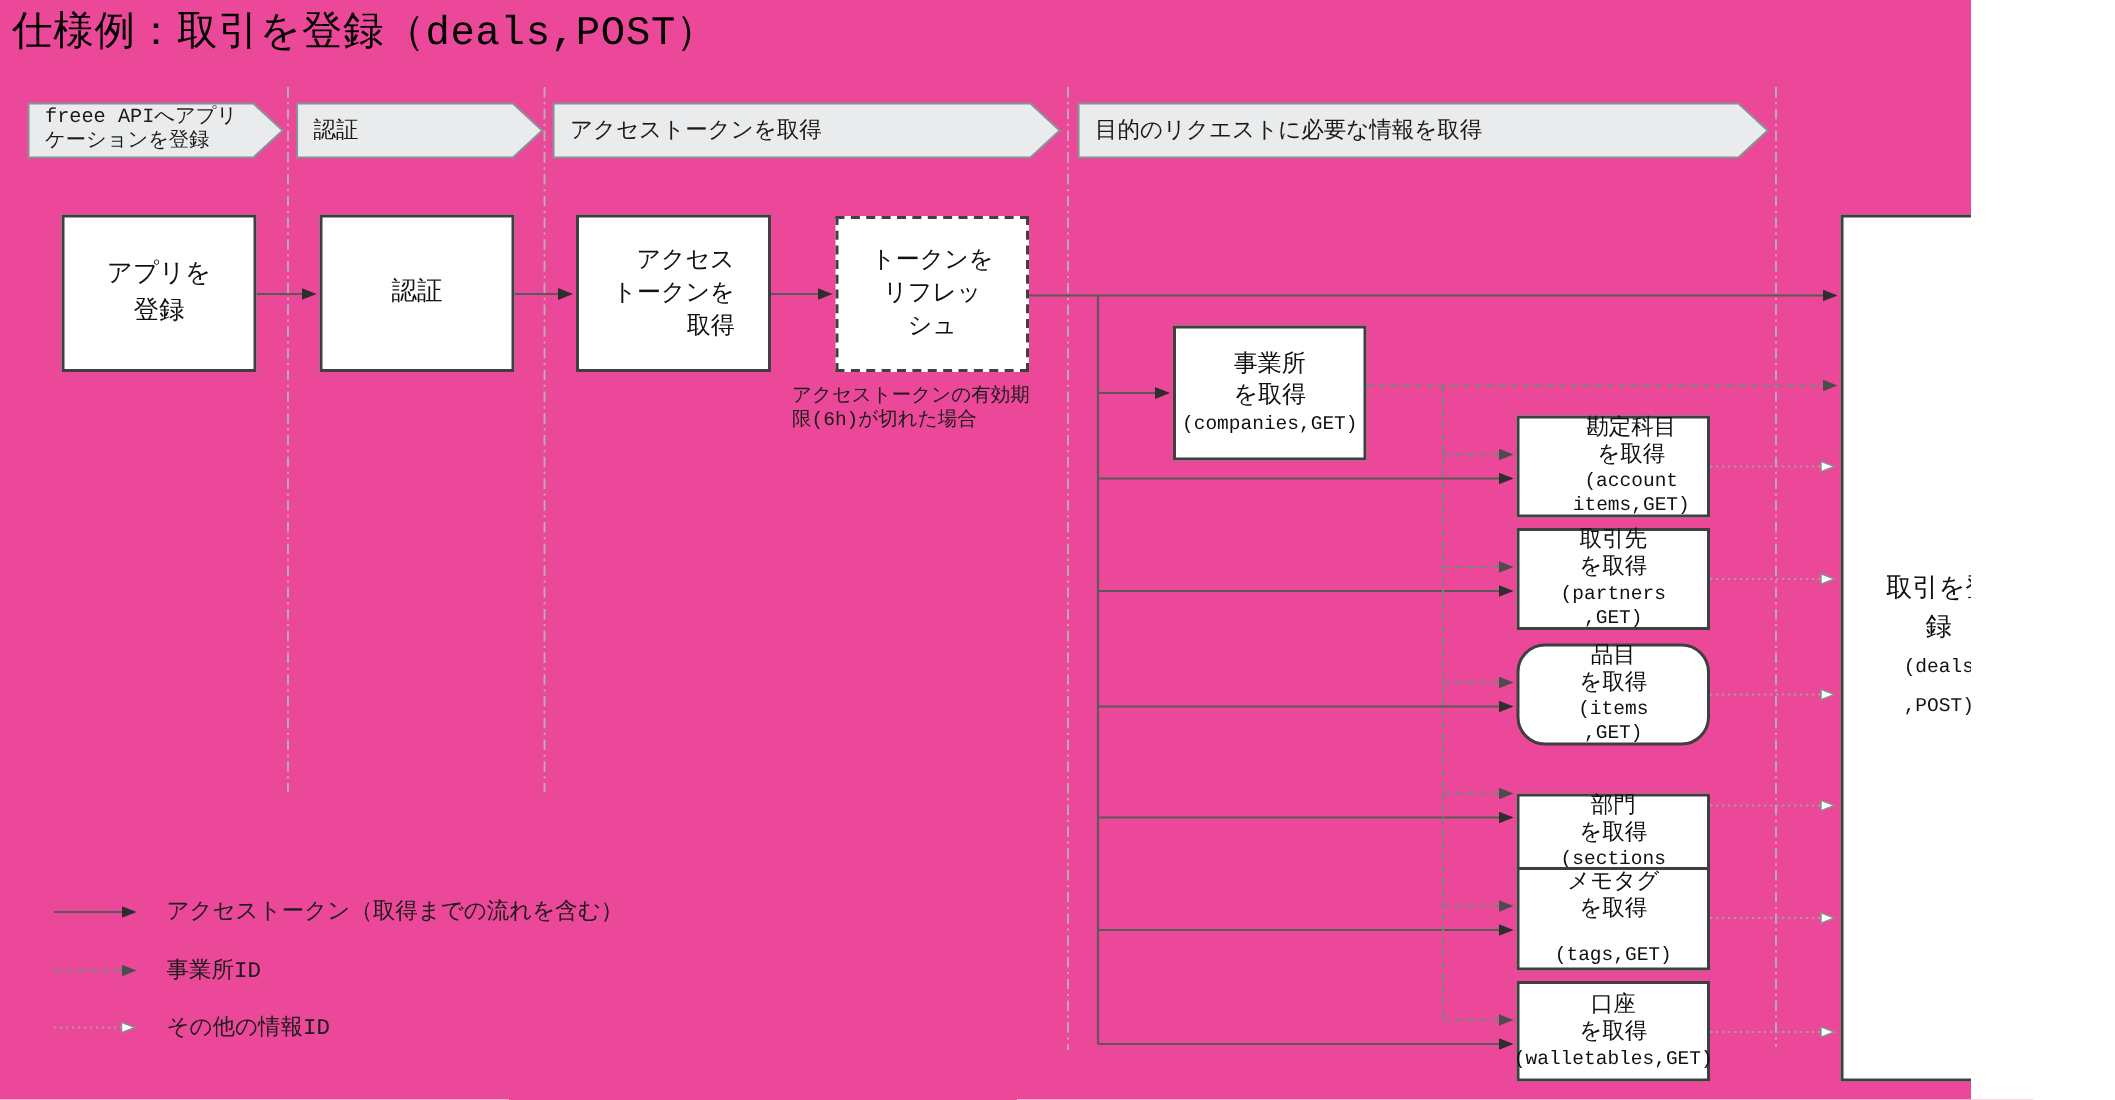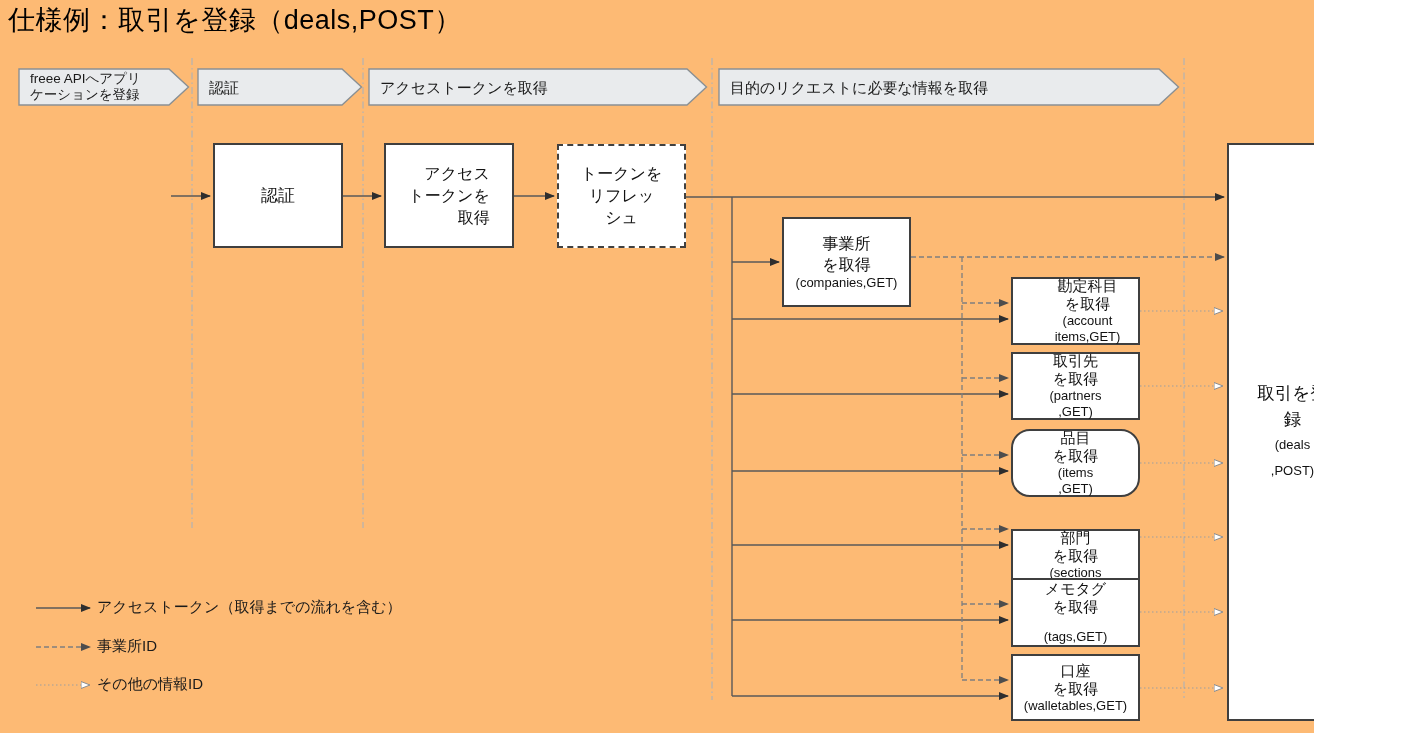--- a/index.html
+++ b/index.html
@@ -1,18 +1,18 @@
 <!DOCTYPE html>
 <html><head>
 <meta charset="utf-8">
 <style>
   html,body{margin:0;padding:0;background:#ffffff;}
   .canvas{
-    position:relative;width:1314px;height:733px;background:#fdba74;overflow:hidden;
-    font-family:Liberation Sans, sans-serif;color:#111;
+    position:relative;width:1314px;height:733px;background:#ec4899;overflow:hidden;
+    font-family:Liberation Mono, monospace;color:#111;
   }
   .title{
     position:absolute;left:8px;top:2px;font-size:27px;font-weight:500;
     letter-spacing:0.5px;color:#000;margin:0;white-space:nowrap;
   }
   svg.lines{position:absolute;left:0;top:0;z-index:1;}
   
   .chevron{position:absolute;top:68px;height:38px;z-index:3;}
   .chevron svg{position:absolute;left:0;top:0;}
   .chevron .lbl{
@@ -30,21 +30,21 @@
   .fbox.dashed{border:2px dashed #404040;}
   .fbox.sm .nm{font-size:15px;line-height:18px;}
   .fbox.sm .api{font-size:13px;line-height:16px;white-space:pre-line;color:#111;}
   .fbox.big .nm{font-size:17.5px;line-height:26px;}
   .fbox.big .api{font-size:13px;line-height:26px;white-space:pre-line;}
   .note{
     position:absolute;left:528px;top:256px;width:170px;font-size:13px;line-height:15.5px;
     color:#1a1a1a;z-index:2;
   }
   
-  .legend-row{position:absolute;left:35px;display:flex;align-items:center;gap:0;z-index:2;}
+  .legend-row{position:absolute;left:35px;display:flex;align-items:center;gap:14px;z-index:2;}
   .legend-row .lab{font-size:15px;color:#1a1a1a;white-space:nowrap;}
 </style>
 </head>
 <body>
 
 <div class="canvas">
 
   <h1 class="title">仕様例：取引を登録（deals,POST）</h1>
 
   <svg class="lines" width="1410" height="733">
@@ -122,33 +122,38 @@
       </svg>
     <span class="lbl">アクセストークンを取得</span>
   </div>
   <div class="chevron" style="left:718px;width:462px;">
     <svg width="462" height="38">
         <polygon points="1,1 441,1 460.5,19 441,37 1,37" fill="#e9ebed" stroke="#8a9094" stroke-width="1.4"></polygon>
       </svg>
     <span class="lbl">目的のリクエストに必要な情報を取得</span>
   </div>
 
+  <div class="fbox" style="left:41px;top:143px;width:130px;height:105px;">
+    <span class="nm">アプリを
+登録</span>
+  </div>
   <div class="fbox" style="left:213px;top:143px;width:130px;height:105px;">
     <span class="nm">認証</span>
   </div>
   <div class="fbox" style="left:384px;top:143px;width:130px;height:105px;text-align:right;">
     <span class="nm" style="font-size:16px;line-height:22px;">アクセス
 トークンを
 取得</span>
   </div>
   <div class="fbox dashed" style="left:557px;top:144px;width:129px;height:104px;">
     <span class="nm" style="font-size:16px;line-height:22px;">トークンを
 リフレッ
 シュ</span>
   </div>
+  <div class="note">アクセストークンの有効期限(6h)が切れた場合</div>
 
   <div class="fbox sm" style="left:782px;top:217px;width:129px;height:90px;">
     <span class="nm" style="font-size:16px;line-height:21px;">事業所
 を取得</span>
     <span class="api">(companies,GET)</span>
   </div>
 
   <div class="fbox sm" style="left:1011px;top:277px;width:129px;height:68px;padding-left:24px;">
     <span class="nm">勘定科目
 を取得</span>

